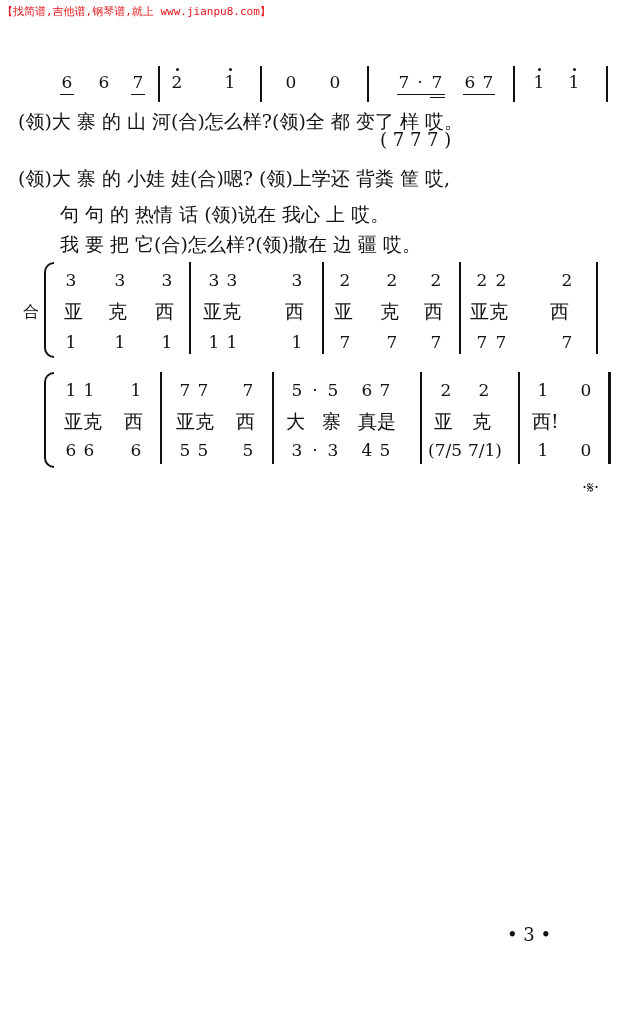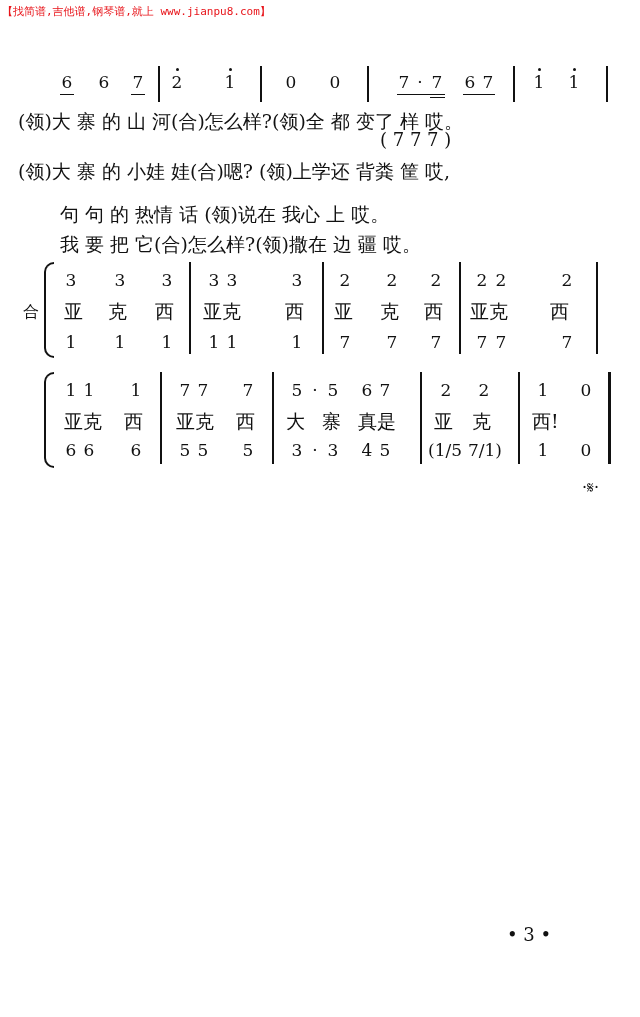--- a/index.html
+++ b/index.html
@@ -49,21 +49,21 @@
   <div class="dot" style="left:538px;top:68px"></div>
   <div class="n" style="left:567px;top:72px">1</div>
   <div class="dot" style="left:573px;top:68px"></div>
   <div class="bar" style="left:606px;top:66px;height:36px"></div>
 </div>
 
 <div class="lyr" style="left:18px;top:110px">(领)大 寨 的 山  河(合)怎么样?(领)全 都 变了 样 哎。</div>
 
 <div class="lyr" style="left:380px;top:129px;font-size:18px">( 7 7 7 )</div>
 
-<div class="lyr" style="left:18px;top:160px">(领)大 寨 的 小娃 娃(合)嗯?  (领)上学还 背粪 筐 哎,</div>
+<div class="lyr" style="left:18px;top:167px">(领)大 寨 的 小娃 娃(合)嗯?  (领)上学还 背粪 筐 哎,</div>
 <div class="lyr" style="left:60px;top:203px">句 句 的 热情 话         (领)说在  我心 上 哎。</div>
 <div class="lyr" style="left:60px;top:233px">我 要   把  它(合)怎么样?(领)撒在  边  疆 哎。</div>
 
 <div>
   <div class="lyr" style="left:20px;top:290px;font-size:16px;writing-mode:vertical-rl">合</div>
   <div class="brace" style="left:44px;top:262px;height:92px"></div>
   <div class="n" style="left:64px;top:270px">3</div>
   <div class="n" style="left:113px;top:270px">3</div>
   <div class="n" style="left:160px;top:270px">3</div>
   <div class="bar" style="left:189px;top:262px;height:92px"></div>
@@ -143,21 +143,21 @@
   <div class="n" style="left:82px;top:440px">6</div>
   <div class="n" style="left:129px;top:440px">6</div>
   <div class="n" style="left:178px;top:440px">5</div>
   <div class="n" style="left:196px;top:440px">5</div>
   <div class="n" style="left:241px;top:440px">5</div>
   <div class="n" style="left:290px;top:440px">3</div>
   <div class="n" style="left:308px;top:440px">·</div>
   <div class="n" style="left:326px;top:440px">3</div>
   <div class="n" style="left:360px;top:440px">4</div>
   <div class="n" style="left:378px;top:440px">5</div>
-  <div class="n" style="left:428px;top:440px;width:34px">(1/5</div>
+  <div class="n" style="left:428px;top:440px;width:34px">(7/5</div>
   <div class="n" style="left:468px;top:440px;width:34px">7/1)</div>
   <div class="n" style="left:536px;top:440px">1</div>
   <div class="n" style="left:579px;top:440px">0</div>
 </div>
 
 <div class="abs" style="left:582px;top:478px;font-size:16px">·𝄋·</div>
 
 <div class="pg" style="left:507px;top:924px">
   <span>• </span><span>3</span><span> •</span>
 </div>

